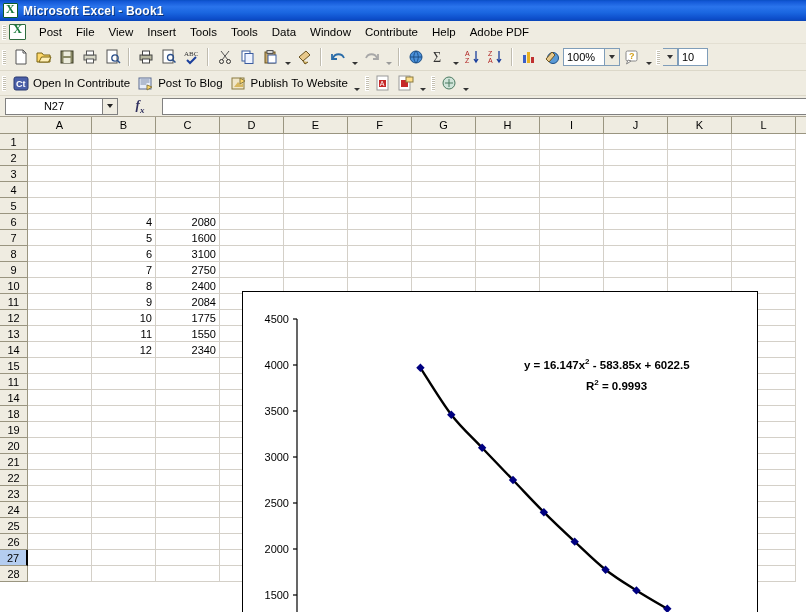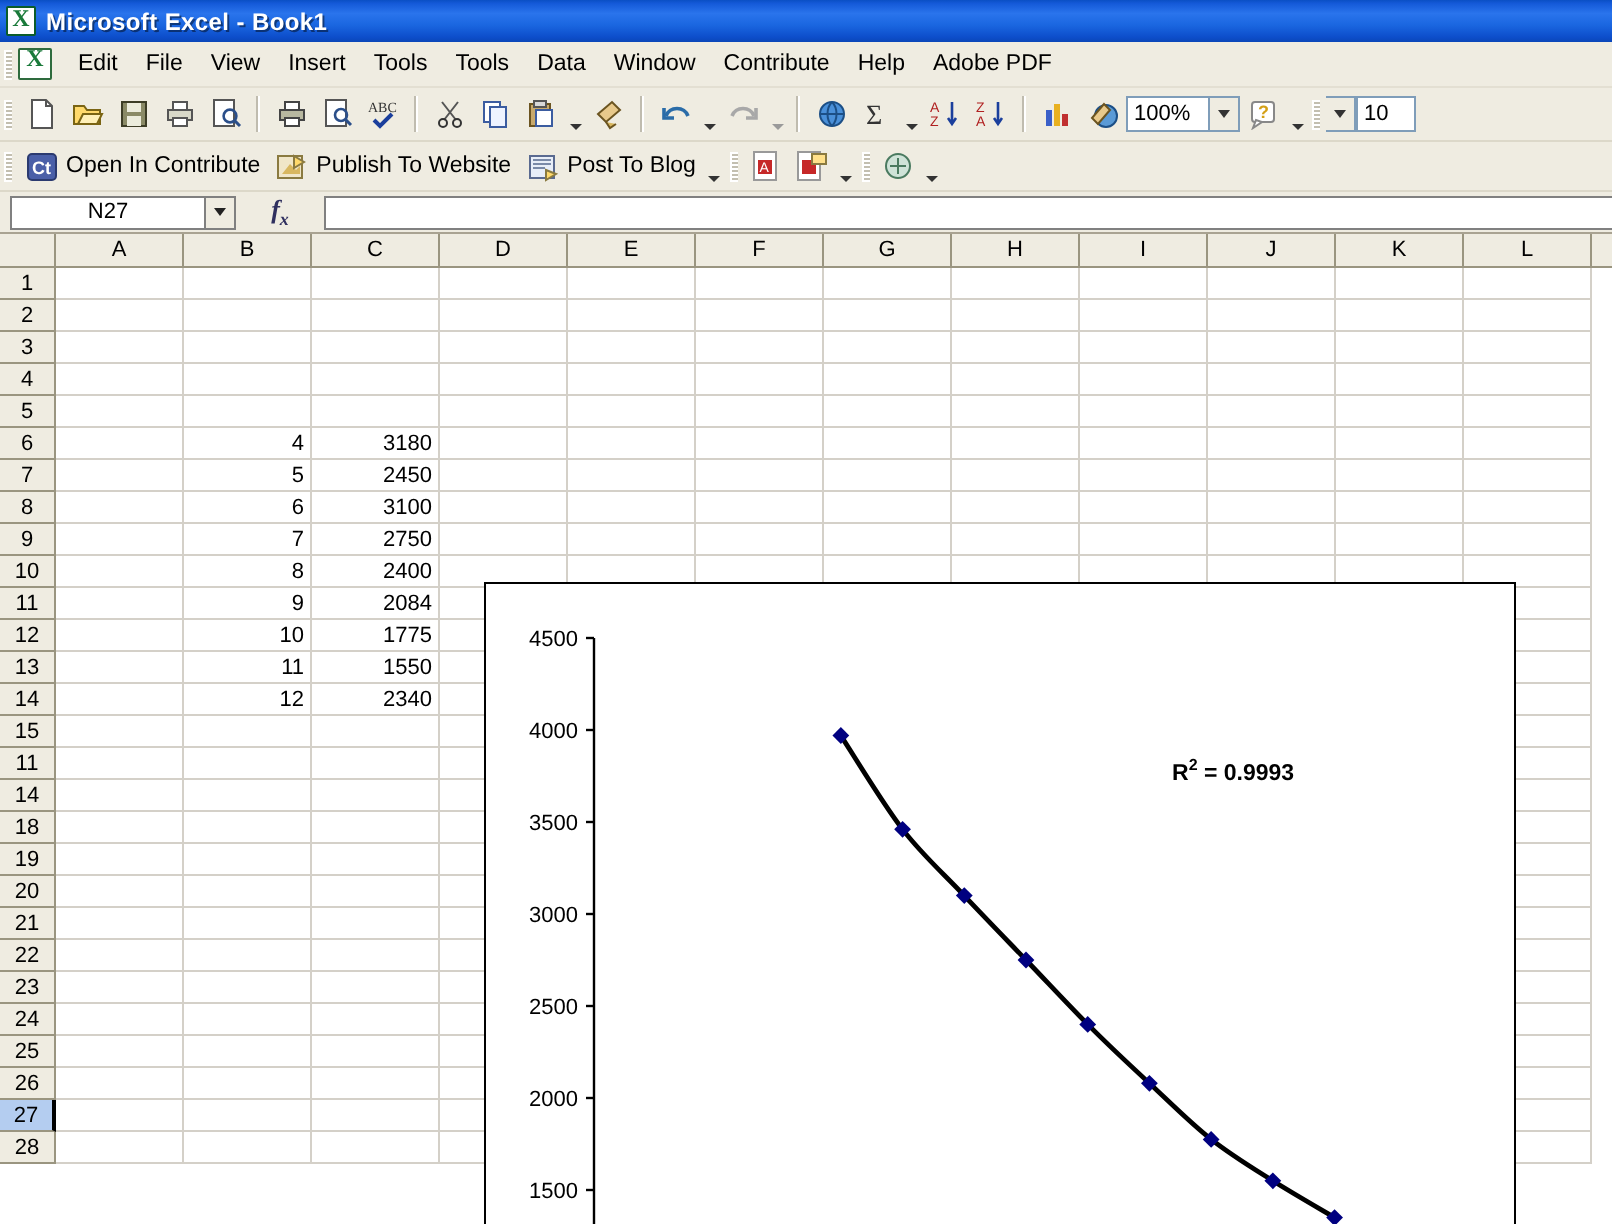--- a/index.html
+++ b/index.html
@@ -152,21 +152,21 @@
 <body>
 
 <div class="titlebar">
   <div class="xl-logo"></div>
   <span>Microsoft Excel - Book1</span>
 </div>
 
 <div class="menubar">
   <div class="grip"></div>
   <div class="menu-xl-icon"></div>
-  <div class="menuitem">Edit</div>
+  <div class="menuitem">Post</div>
   <div class="menuitem">File</div>
   <div class="menuitem">View</div>
   <div class="menuitem">Insert</div>
   <div class="menuitem">Tools</div>
   <div class="menuitem">Tools</div>
   <div class="menuitem">Data</div>
   <div class="menuitem">Window</div>
   <div class="menuitem">Contribute</div>
   <div class="menuitem">Help</div>
   <div class="menuitem">Adobe PDF</div>
@@ -334,33 +334,33 @@
 
   <div class="tb3-item">
     <svg width="16" height="15">
         <rect x="1" y="1" width="14" height="13" rx="2" fill="#4a5fa8" stroke="#2b3a70"></rect>
         <text x="3" y="11" font-size="9" font-weight="bold" fill="#fff" font-family="Liberation Sans">Ct</text>
       </svg>
     <span class="lbl">Open In Contribute</span>
   </div>
   <div class="tb3-item">
     <svg width="16" height="15">
+        <rect x="1" y="2" width="12" height="11" fill="#e8eef8" stroke="#5a6a90"></rect>
+        <path d="M2.5 4h9M2.5 6h9M2.5 8h6" stroke="#7a8aa8"></path>
+        <path d="M9 9l5 2-5 3z" fill="#ffd96b" stroke="#8a7a40"></path>
+      </svg>
+    <span class="lbl">Post To Blog</span>
+  </div>
+  <div class="tb3-item">
+    <svg width="16" height="15">
         <rect x="1" y="2" width="12" height="11" fill="#f0e6c8" stroke="#8a7a40"></rect>
         <path d="M3 11l4-5 3 3 2-2v4z" fill="#d8b75f"></path>
         <path d="M9 2l5 3-5 3z" fill="#ffd96b" stroke="#8a7a40"></path>
       </svg>
     <span class="lbl">Publish To Website</span>
-  </div>
-  <div class="tb3-item">
-    <svg width="16" height="15">
-        <rect x="1" y="2" width="12" height="11" fill="#e8eef8" stroke="#5a6a90"></rect>
-        <path d="M2.5 4h9M2.5 6h9M2.5 8h6" stroke="#7a8aa8"></path>
-        <path d="M9 9l5 2-5 3z" fill="#ffd96b" stroke="#8a7a40"></path>
-      </svg>
-    <span class="lbl">Post To Blog</span>
   </div>
   <div class="caret"></div>
   <div class="grip"></div>
   <div class="tbtn">
     <svg width="16" height="16">
         <rect x="2" y="1" width="11" height="14" fill="#fff" stroke="#999"></rect>
         <path d="M4 5h7v7H4z" fill="#c62828"></path>
         <text x="4.8" y="11" font-size="7" fill="#fff" font-family="Liberation Sans">A</text>
       </svg>
   </div>
@@ -505,35 +505,35 @@
           <div class="cell" style="width: 64px;"></div>
           <div class="cell" style="width: 64px;"></div>
           <div class="cell" style="width: 64px;"></div>
           <div class="cell" style="width: 64px;"></div>
           <div class="cell" style="width: 64px;"></div>
           <div class="cell" style="width: 64px;"></div>
         </div>
         <div class="gridrow">
           <div class="cell" style="width: 64px;"></div>
           <div class="cell" style="width: 64px;">4</div>
-          <div class="cell" style="width: 64px;">3180</div>
+          <div class="cell" style="width: 64px;">2080</div>
           <div class="cell" style="width: 64px;"></div>
           <div class="cell" style="width: 64px;"></div>
           <div class="cell" style="width: 64px;"></div>
           <div class="cell" style="width: 64px;"></div>
           <div class="cell" style="width: 64px;"></div>
           <div class="cell" style="width: 64px;"></div>
           <div class="cell" style="width: 64px;"></div>
           <div class="cell" style="width: 64px;"></div>
           <div class="cell" style="width: 64px;"></div>
         </div>
         <div class="gridrow">
           <div class="cell" style="width: 64px;"></div>
           <div class="cell" style="width: 64px;">5</div>
-          <div class="cell" style="width: 64px;">2450</div>
+          <div class="cell" style="width: 64px;">1600</div>
           <div class="cell" style="width: 64px;"></div>
           <div class="cell" style="width: 64px;"></div>
           <div class="cell" style="width: 64px;"></div>
           <div class="cell" style="width: 64px;"></div>
           <div class="cell" style="width: 64px;"></div>
           <div class="cell" style="width: 64px;"></div>
           <div class="cell" style="width: 64px;"></div>
           <div class="cell" style="width: 64px;"></div>
           <div class="cell" style="width: 64px;"></div>
         </div>
@@ -886,15 +886,16 @@
           <path d="M208.28571428571428,118.48L212.48571428571427,122.68L208.28571428571428,126.88000000000001L204.0857142857143,122.68Z" fill="#000080"></path>
           <path d="M239.14285714285714,151.60000000000002L243.34285714285713,155.8L239.14285714285714,160L234.94285714285715,155.8Z" fill="#000080"></path>
           <path d="M270,183.8L274.2,188L270,192.2L265.8,188Z" fill="#000080"></path>
           <path d="M300.85714285714283,216L305.0571428571428,220.2L300.85714285714283,224.39999999999998L296.65714285714284,220.2Z" fill="#000080"></path>
           <path d="M331.7142857142857,245.44L335.9142857142857,249.64L331.7142857142857,253.83999999999997L327.51428571428573,249.64Z" fill="#000080"></path>
           <path d="M362.57142857142856,273.5L366.77142857142854,277.7L362.57142857142856,281.9L358.37142857142857,277.7Z" fill="#000080"></path>
           <path d="M393.42857142857144,294.2L397.62857142857143,298.4L393.42857142857144,302.59999999999997L389.22857142857146,298.4Z" fill="#000080"></path>
           <path d="M424.2857142857143,312.6L428.48571428571427,316.8L424.2857142857143,321L420.0857142857143,316.8Z" fill="#000080"></path>
         </g>
     </svg>
+    <div class="eqn" id="eq1">y = 16.147x<sup>2</sup> - 583.85x + 6022.5</div>
     <div class="eqn" id="eq2">R<sup>2</sup> = 0.9993</div>
   </div>
 </div>
 
 </body></html>

